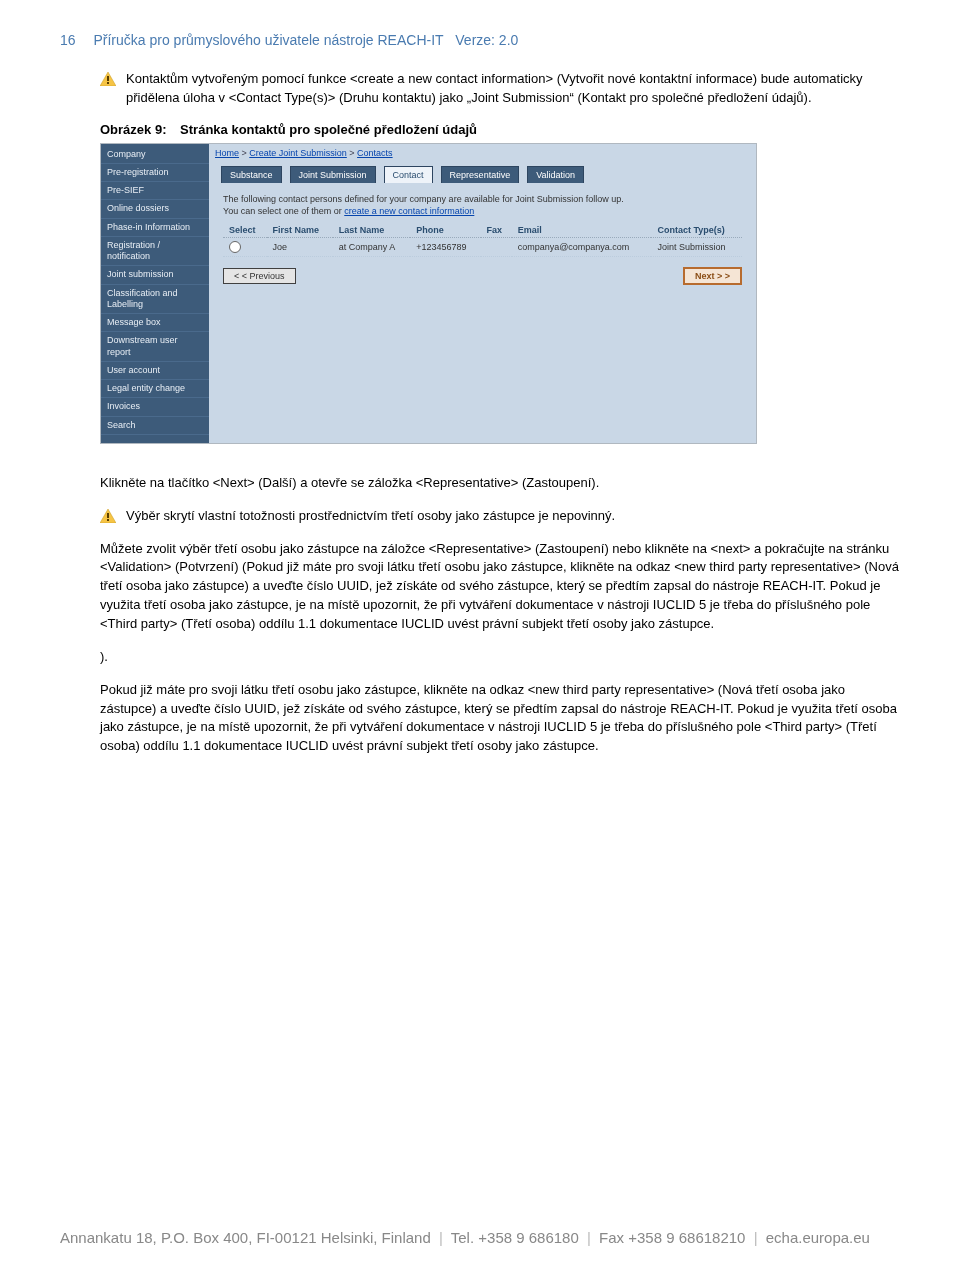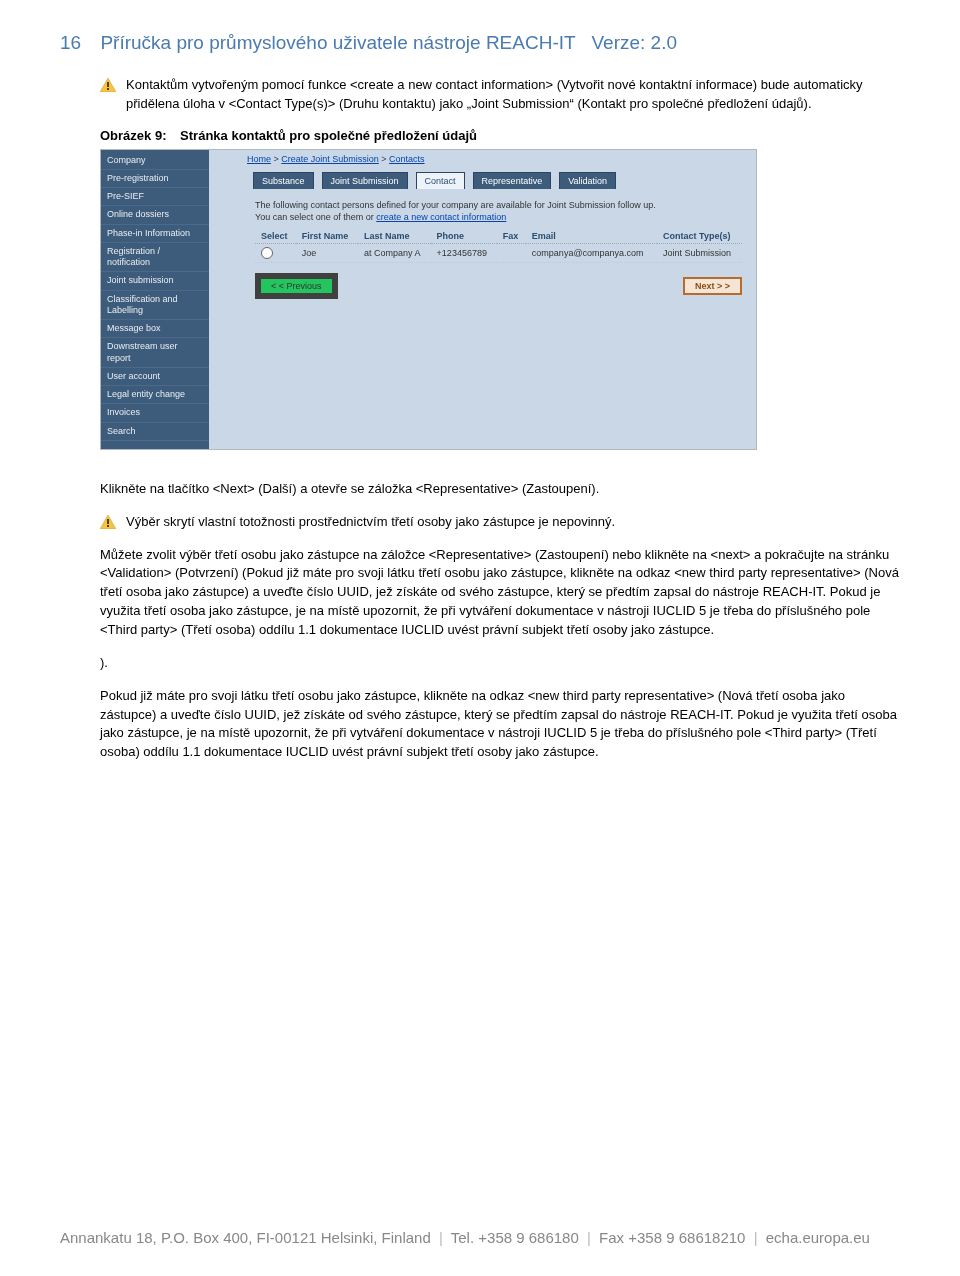--- a/index.html
+++ b/index.html
@@ -12,21 +12,21 @@
     width: 960px;
   }
   .page {
     padding: 32px 60px 24px 60px;
     box-sizing: border-box;
     min-height: 1260px;
     position: relative;
   }
   .header-line {
     color: #4a7bb0;
-    font-size: 19px;
+    font-size: 14px;
     margin-bottom: 22px;
   }
   .header-line .pagenum { margin-right: 14px; }
   .para {
     margin: 0 0 14px 40px;
     line-height: 1.45;
   }
   .warn-block {
     margin: 0 0 14px 40px;
     line-height: 1.45;
@@ -71,21 +71,20 @@
   }
   .ss-side-item {
     padding: 3px 6px;
     line-height: 1.25;
     border-bottom: 1px solid #4a6a8c;
   }
   .ss-main {
     flex: 1;
     background: #c9d7e6;
     padding: 0 0 10px 0;
-    margin-left: 32px;
   }
   .ss-tabs {
     display: flex;
     gap: 8px;
     padding: 4px 12px 0 12px;
     background: #c9d7e6;
   }
   .ss-tab {
     font-size: 9px;
     padding: 3px 8px;
@@ -127,23 +126,23 @@
     background: #fff;
   }
   .ss-btnrow {
     margin: 10px 14px;
     display: flex;
     justify-content: space-between;
     align-items: center;
   }
   .ss-btn {
     font-size: 9px;
-    border: 6px solid #404040;
+    border: 1px solid #404040;
     padding: 2px 10px;
-    background: #22c55e;
+    background: #e5e5e5;
   }
   .ss-btn.next {
     border: 2px solid #b76b2e;
     background: #f5e5d5;
     color: #8a4d16;
     font-weight: bold;
   }
   .section-head {
     margin: 30px 0 6px 40px;
     font-weight: bold;

